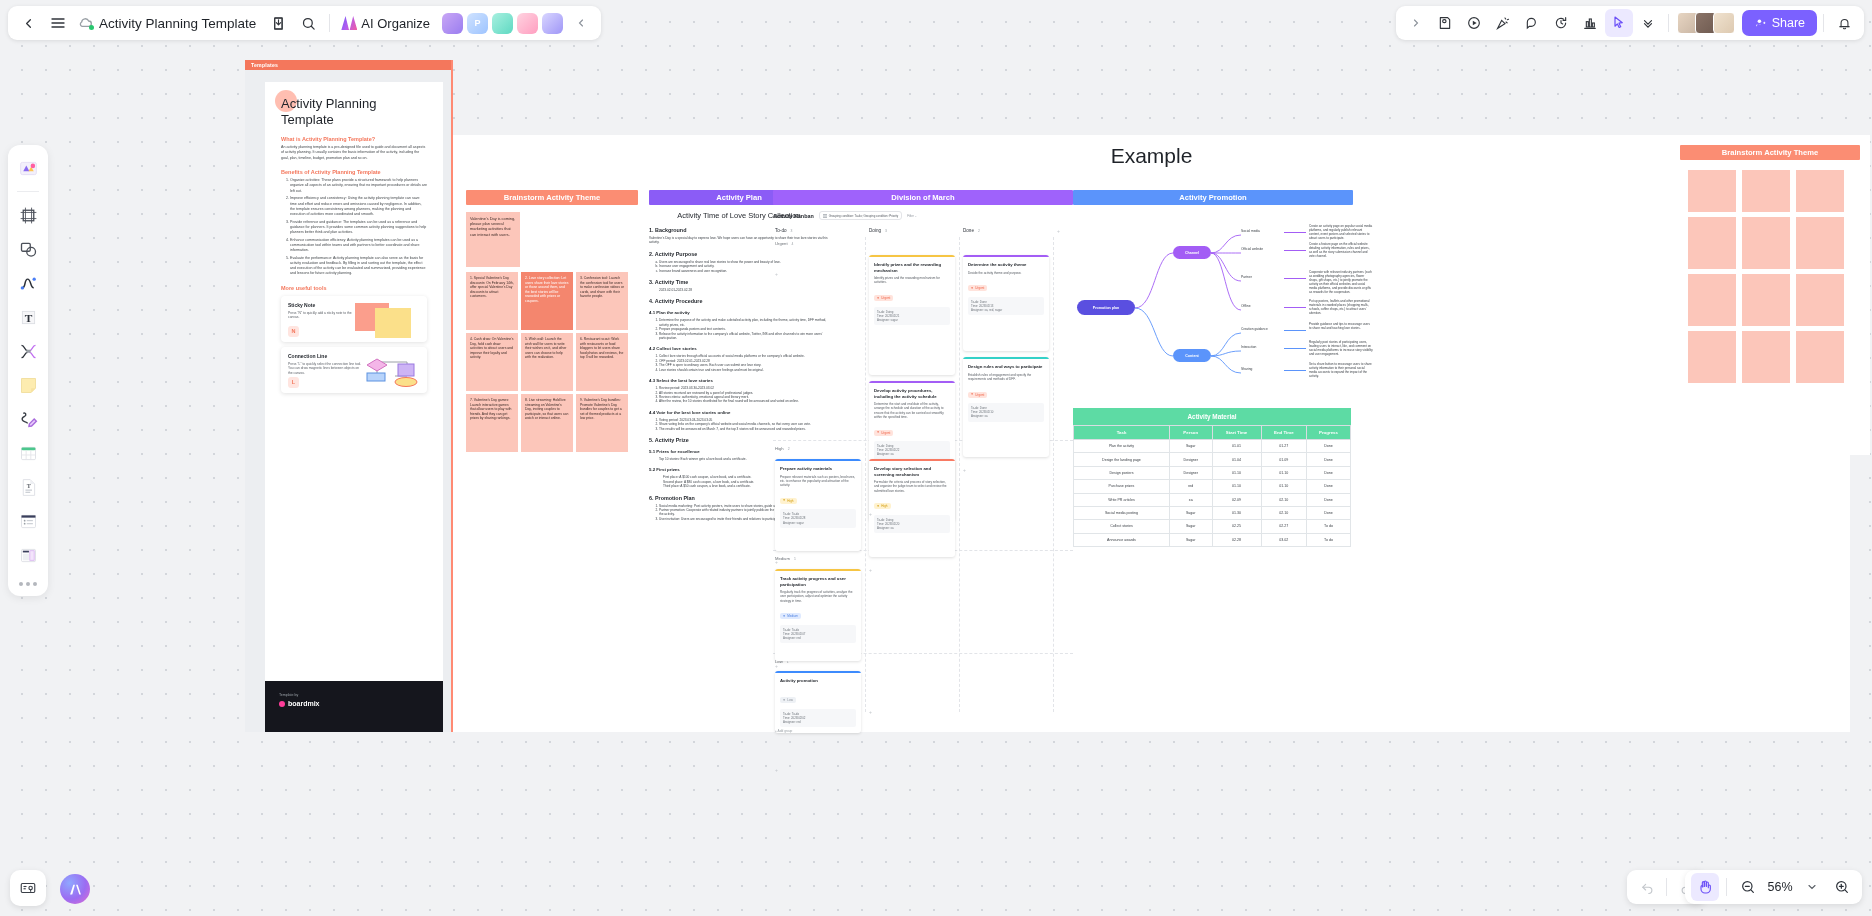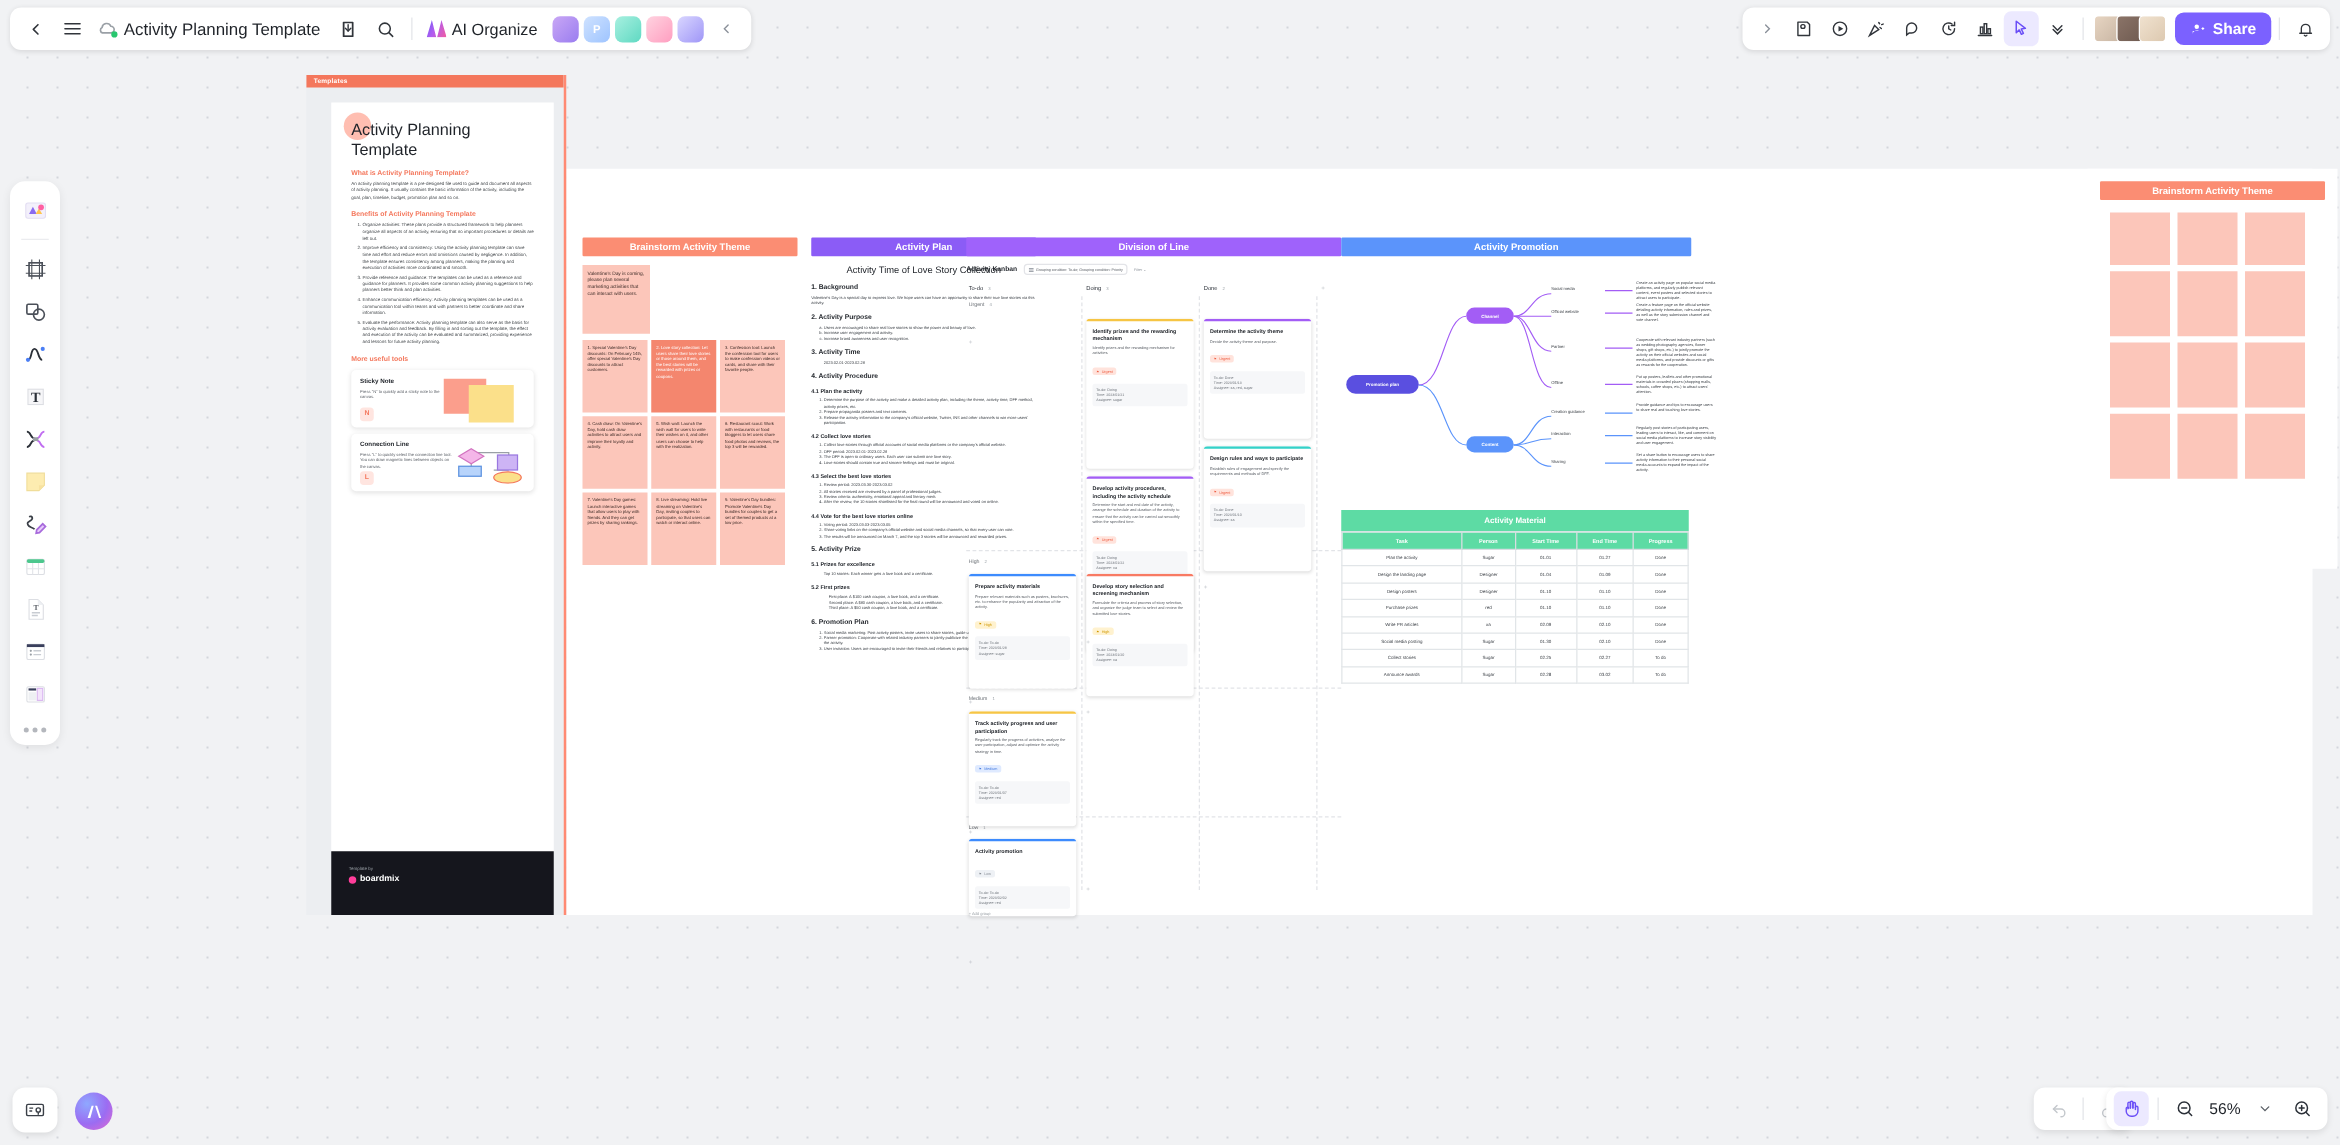--- a/index.html
+++ b/index.html
@@ -53,21 +53,20 @@
     display: flex; align-items: center; justify-content: center;
     font-size: 9px; font-weight: bold; color: #fff; cursor: pointer;
   }
 
   .topbar-right {
     position: absolute; right: 8px; top: 6px; height: 34px;
     background: #fff; border-radius: 9px;
     box-shadow: 0 1px 4px rgba(0,0,0,.10);
     display: flex; align-items: center; padding: 0 6px; gap: 1px;
     z-index: 40;
-    font-weight: bold;
   }
   .tb-btn.active { background: #ece9ff; color: #6b4ff7; }
   .avatar-stack { display: flex; align-items: center; margin: 0 6px 0 2px; }
   .av { width: 22px; height: 22px; border-radius: 4px; margin-left: -4px; border: 1px solid #fff;}
   .share-btn {
     height: 26px; background: #7b61ff; color: #fff; border-radius: 7px;
     display: flex; align-items: center; gap: 5px; padding: 0 12px;
     font-size: 12.5px; cursor: pointer; white-space: nowrap;
   }
 
@@ -291,24 +290,25 @@
         <div class="t1">Template by</div>
         <div class="t2">
             <span class="bm-dot"></span>
             <span>boardmix</span>
           </div>
       </div>
     </div>
   </div>
 
   <div class="board">
+    <div class="board-title">Example</div>
     <div id="board-content" style="position:absolute;inset:0;">
         <div class="sec-head" style="left: 13px; top: 55px; width: 172px; background: rgb(251, 141, 115);">Brainstorm Activity Theme</div>
         <div class="sec-head" style="left: 196px; top: 55px; width: 180px; background: #8b5cf6;">Activity Plan</div>
-        <div class="sec-head" style="left: 320px; top: 55px; width: 300px; background: rgb(159, 98, 251);">Division of Line</div>
+        <div class="sec-head" style="left: 320px; top: 55px; width: 300px; background: rgb(159, 98, 251);">Division of March</div>
         <div class="sec-head" style="left: 620px; top: 55px; width: 280px; background: rgb(91, 148, 251);">Activity Promotion</div>
         <div class="sticky" style="left: 13px; top: 77px; width: 54px; height: 55px; font-size: 3.9px; line-height: 5.2px;">Valentine's Day is coming, please plan several marketing activities that can interact with users.</div>
         <div class="sticky" style="left: 13px; top: 137px; width: 52px; height: 58px;">1. Special Valentine's Day discounts: On February 14th, offer special Valentine's Day discounts to attract customers.</div>
         <div class="sticky hl" style="left: 68px; top: 137px; width: 52px; height: 58px;">2. Love story collection: Let users share their love stories or those around them, and the best stories will be rewarded with prizes or coupons.</div>
         <div class="sticky" style="left: 123px; top: 137px; width: 52px; height: 58px;">3. Confession tool: Launch the confession tool for users to make confession videos or cards, and share with their favorite people.</div>
         <div class="sticky" style="left: 13px; top: 198px; width: 52px; height: 58px;">4. Cash draw: On Valentine's Day, hold cash draw activities to attract users and improve their loyalty and activity.</div>
         <div class="sticky" style="left: 68px; top: 198px; width: 52px; height: 58px;">5. Wish wall: Launch the wish wall for users to write their wishes on it, and other users can choose to help with the realization.</div>
         <div class="sticky" style="left: 123px; top: 198px; width: 52px; height: 58px;">6. Restaurant scout: Work with restaurants or food bloggers to let users share food photos and reviews, the top 3 will be rewarded.</div>
         <div class="sticky" style="left: 13px; top: 259px; width: 52px; height: 58px;">7. Valentine's Day games: Launch interactive games that allow users to play with friends. And they can get prizes by sharing rankings.</div>
         <div class="sticky" style="left: 68px; top: 259px; width: 52px; height: 58px;">8. Live streaming: Hold live streaming on Valentine's Day, inviting couples to participate, so that users can watch or interact online.</div>

